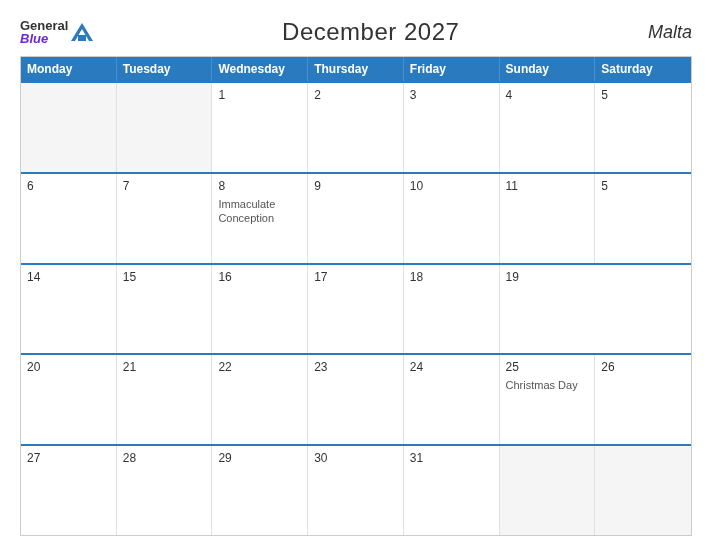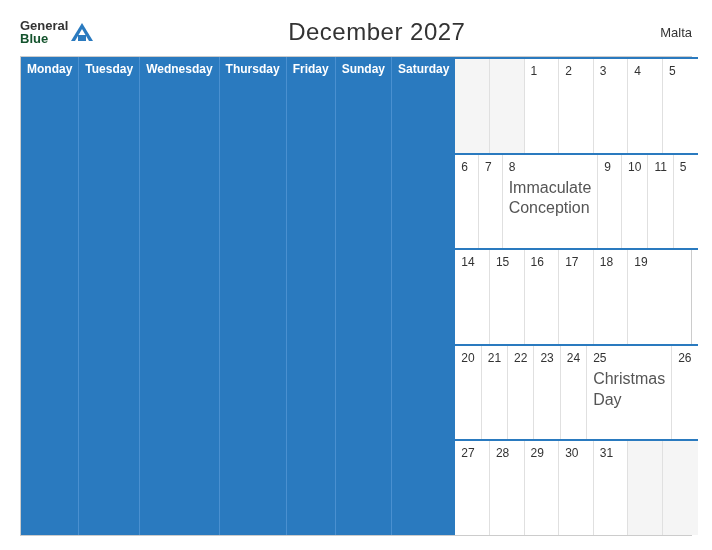--- a/index.html
+++ b/index.html
@@ -30,43 +30,45 @@
     }
     .logo-text-general {
       font-size: 13px;
       font-weight: bold;
       color: #333;
       line-height: 1;
     }
     .logo-text-blue {
       font-size: 13px;
       font-weight: bold;
-      color: #14532d;
+      color: #6d28d9;
       line-height: 1;
+      font-style: italic;
     }
     .logo-icon {
       width: 22px;
       height: 18px;
       margin-left: 1px;
     }
     .month-title {
       font-size: 24px;
       font-weight: 400;
       color: #333;
       letter-spacing: 0.5px;
     }
     .country-label {
-      font-size: 13px;
+      font-size: 18px;
       color: #333;
       font-weight: normal;
+      font-style: italic;
     }
     .calendar {
       flex: 1;
       display: flex;
-      flex-direction: row;
+      flex-direction: column;
       border: 1px solid #ccc;
     }
     .cal-header-row {
       display: grid;
       grid-template-columns: repeat(7, 1fr);
       background: #2a7abf;
     }
     .cal-header-cell {
       color: #fff;
       font-size: 12px;
@@ -104,21 +106,21 @@
     .cal-cell.empty {
       background: #f5f5f5;
     }
     .day-number {
       font-size: 12px;
       color: #333;
       font-weight: normal;
       margin-bottom: 2px;
     }
     .day-event {
-      font-size: 16px;
+      font-size: 11px;
       color: #555;
       margin-top: 2px;
       line-height: 1.3;
     }
   </style>
 </head>
 <body>
 
 <div class="page">
   <div class="header">

